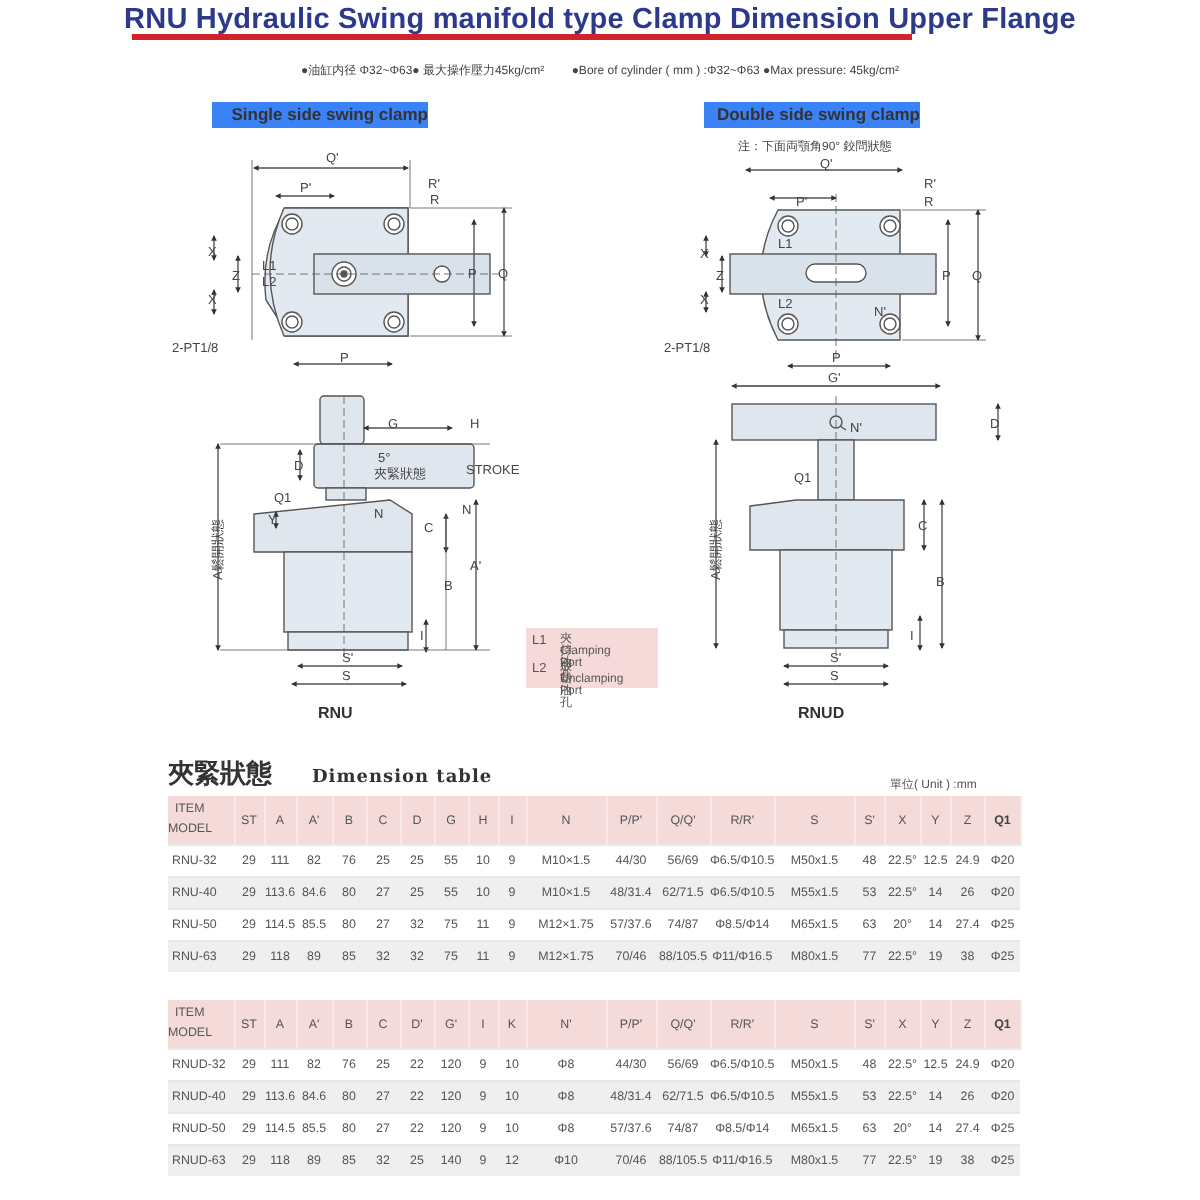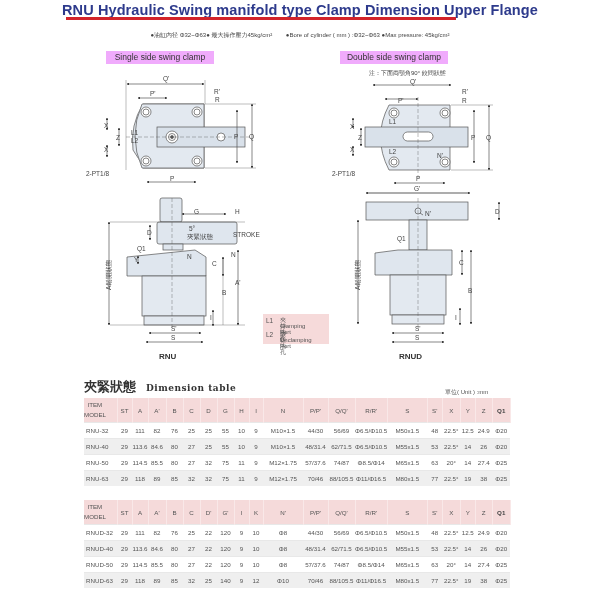--- a/index.html
+++ b/index.html
@@ -1,30 +1,30 @@
 <!DOCTYPE html>
 <html><head>
 <meta charset="utf-8">
 <style>
   html,body{margin:0;padding:0;background:#fff;}
   body{width:600px;height:600px;position:relative;overflow:hidden;font-family:"Liberation Sans",sans-serif;color:#555;}
   .title{position:absolute;left:0;width:600px;top:2px;text-align:center;font-weight:bold;font-size:14.5px;color:#2d3a8c;letter-spacing:0.1px;}
   .title-rule{position:absolute;left:66px;width:390px;top:15px;height:3px;background:#d2232a;}
   .spec{position:absolute;top:31px;left:0;width:600px;text-align:center;font-size:6px;color:#444;white-space:nowrap;}
   .spec span{margin:0 6px;}
-  .badge{position:absolute;background:#f0abfc;color:#333;font-weight:normal;font-size:8.5px;text-align:center;line-height:13px;height:13px;}
+  .badge{position:absolute;background:#3b82f6;color:#333;font-weight:bold;font-size:8.5px;text-align:right;line-height:13px;height:13px;}
   .note{position:absolute;font-size:6px;color:#444;}
   svg.diag{position:absolute;left:0;top:0;}
   .port-legend{position:absolute;left:263px;top:314px;width:66px;height:30px;background:#f6dada;font-size:6px;color:#555;}
   .port-legend .row{position:absolute;left:3px;}
   .port-legend .code{position:absolute;left:0;font-size:6.5px;}
   .port-legend .txt{position:absolute;left:14px;line-height:6px;}
   .model-label{position:absolute;font-weight:bold;font-size:8px;color:#333;}
   .dim-title{position:absolute;left:84px;top:378px;font-family:"DejaVu Serif",serif;font-weight:bold;font-size:13px;color:#333;}
-  .dim-title .en{font-size:9px;margin-left:10px;letter-spacing:0.5px;}
+  .dim-title .en{font-size:9px;margin-left:20px;letter-spacing:0.5px;}
   .unit{position:absolute;left:445px;top:388px;font-size:6px;color:#555;}
   table.dim{position:absolute;left:84px;border-collapse:collapse;font-size:6.2px;color:#555;table-layout:fixed;}
   table.dim th{background:#f5dada;font-weight:normal;height:24px;text-align:center;padding:0;color:#555;border-right:1px solid #f9e8e8;}
   table.dim th.q1{font-weight:bold;color:#444;}
   table.dim th.item{text-align:left;line-height:10px;}
   table.dim td{height:15px;text-align:center;padding:0;white-space:nowrap;border-top:1px solid #e8e8e8;}
   table.dim tr.alt td{background:#efefef;}
   table.dim td.model{text-align:left;padding-left:2px;}
   #t1{top:398px;}
   #t2{top:500px;}
@@ -33,21 +33,21 @@
 <body>
 
 <div class="title">RNU Hydraulic Swing manifold type Clamp Dimension Upper Flange</div>
 <div class="title-rule" style="left:66px;width:390px;top:17px;"></div>
 <div class="spec">
   <span>●油缸内径 Φ32~Φ63● 最大操作壓力45kg/cm²</span>
   <span>●Bore of cylinder ( mm ) :Φ32~Φ63 ●Max pressure: 45kg/cm²</span>
 </div>
 
 <div class="badge" style="left:106px;top:51px;width:108px;">Single side swing clamp</div>
-<div class="badge" style="left:340px;top:51px;width:108px;">Double side swing clamp</div>
+<div class="badge" style="left:352px;top:51px;width:108px;">Double side swing clamp</div>
 <div class="note" style="left:369px;top:69px;">注：下面両顎角90° 鉸問狀態</div>
 
 <svg class="diag" width="600" height="370" viewBox="0 0 600 370" font-family="Liberation Sans, sans-serif" font-size="6.5" fill="#444">
   <defs>
     <marker id="ar" viewBox="0 0 6 6" refX="5" refY="3" markerWidth="4" markerHeight="4" orient="auto-start-reverse">
       <path d="M0,0 L6,3 L0,6 z" fill="#333"></path>
     </marker>
   </defs>
 
   <g stroke="#555" stroke-width="0.7">

